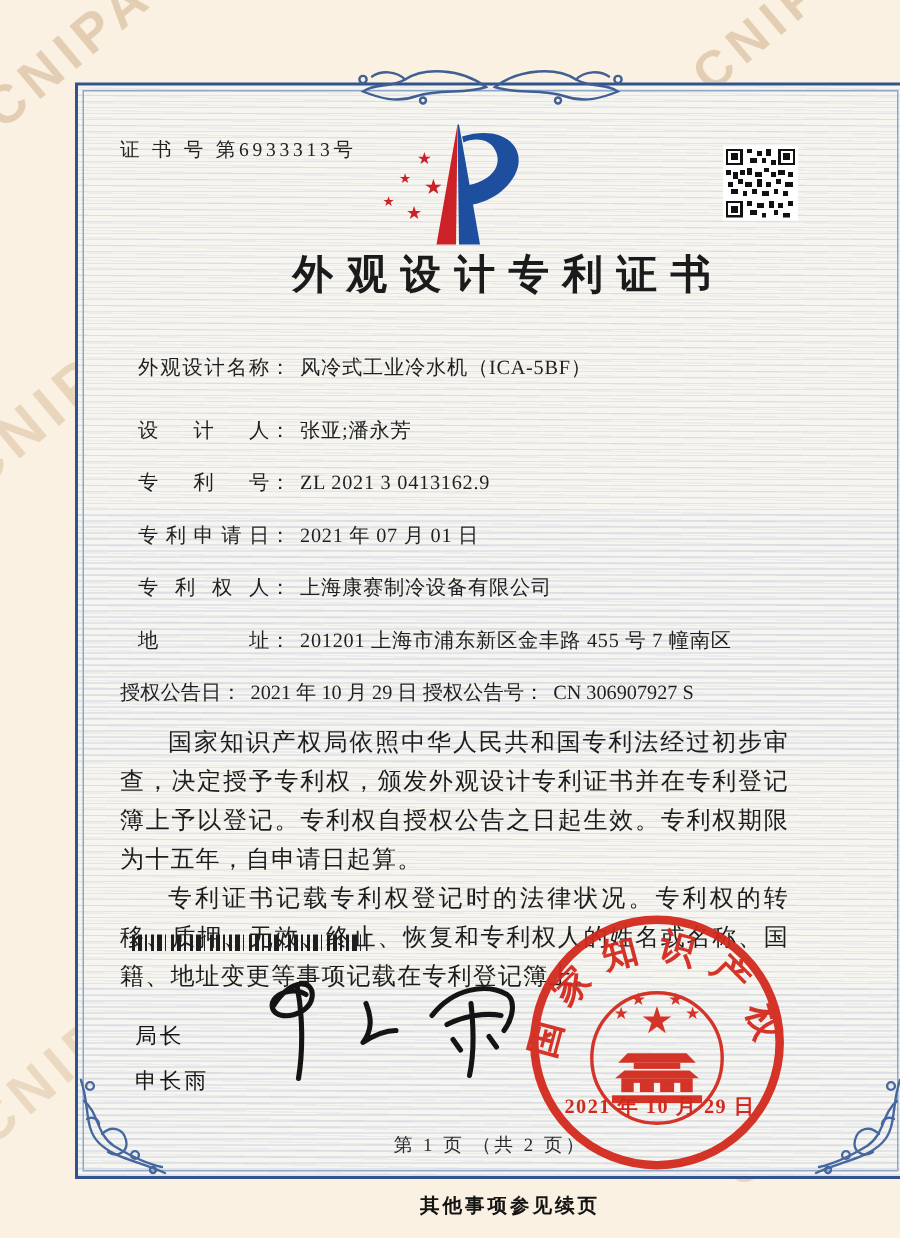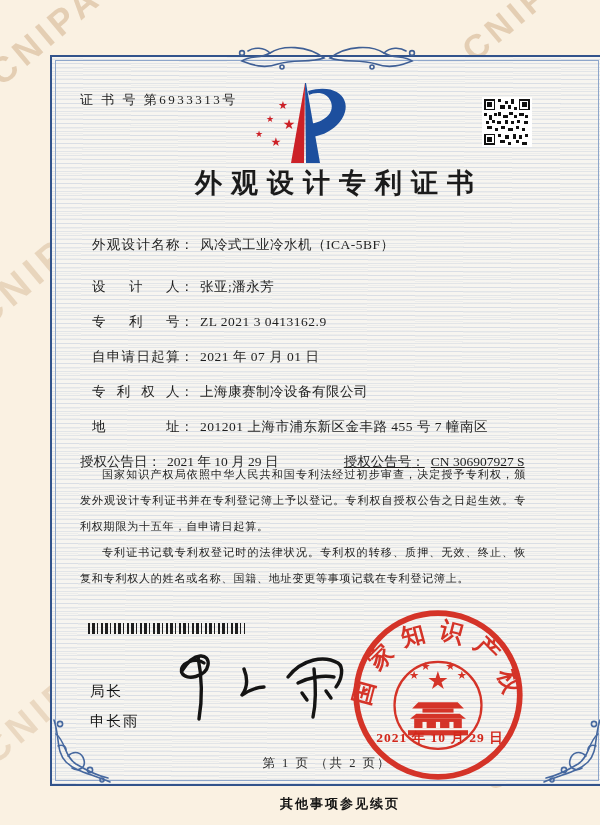--- a/index.html
+++ b/index.html
@@ -41,24 +41,24 @@
   .title{
     position:absolute;left:12px;top:108px;width:100%;text-align:center;
     font-size:27px;font-weight:bold;color:#1b1b1b;letter-spacing:9px;
   }
   .fields{position:absolute;left:28px;top:178px;width:446px;font-size:13.5px;color:#1f1f1f;}
   .field-row{height:35px;line-height:20px;letter-spacing:0.5px;}
   .field-row.first{height:42px;}
   .f-label{display:inline-block;width:88px;text-align:justify;text-align-last:justify;margin-left:12px;}
   .f-colon{margin-right:6px;}
   .grant-row{height:35px;line-height:20px;}
-  .grant-cell2{display:inline-block;margin-left:62px;text-decoration:underline;}
+  .grant-cell2{display:inline-block;}
   .paras{
-    position:absolute;left:28px;top:404px;width:446px;
-    font-size:11px;line-height:26px;color:#1d1d1d;text-align:justify;letter-spacing:0.8px;
+    position:absolute;left:28px;top:426px;width:446px;
+    font-size:16px;line-height:26px;color:#1d1d1d;text-align:justify;letter-spacing:0.8px;
   }
   .paras p{margin:0;text-indent:2em;}
   .barcode{
     position:absolute;left:36px;top:566px;width:157px;height:11px;
     background:repeating-linear-gradient(90deg,#1e1e1e 0 2px,transparent 2px 4px,#1e1e1e 4px 7px,transparent 7px 9px,#1e1e1e 9px 10px,transparent 10px 13px);
   }
   .director{
     position:absolute;left:38px;top:608px;font-size:14.5px;color:#161616;line-height:30px;letter-spacing:2px;margin-top:11px;
   }
   .signature{position:absolute;left:100px;top:586px;}
@@ -194,21 +194,21 @@
     <div class="field-row first">
       <span class="f-label">外观设计名称</span><span class="f-colon">：</span><span class="f-value">风冷式工业冷水机（ICA-5BF）</span>
     </div>
     <div class="field-row">
       <span class="f-label">设计人</span><span class="f-colon">：</span><span class="f-value">张亚;潘永芳</span>
     </div>
     <div class="field-row">
       <span class="f-label">专利号</span><span class="f-colon">：</span><span class="f-value">ZL 2021 3 0413162.9</span>
     </div>
     <div class="field-row">
-      <span class="f-label">自申请日起算</span><span class="f-colon">：</span><span class="f-value">2021 年 07 月 01 日</span>
+      <span class="f-label">专利申请日</span><span class="f-colon">：</span><span class="f-value">2021 年 07 月 01 日</span>
     </div>
     <div class="field-row">
       <span class="f-label">专利权人</span><span class="f-colon">：</span><span class="f-value">上海康赛制冷设备有限公司</span>
     </div>
     <div class="field-row">
       <span class="f-label">地址</span><span class="f-colon">：</span><span class="f-value">201201 上海市浦东新区金丰路 455 号 7 幢南区</span>
     </div>
     <div class="grant-row">
       <span>
         <span>授权公告日</span><span class="f-colon">：</span><span>2021 年 10 月 29 日</span>

